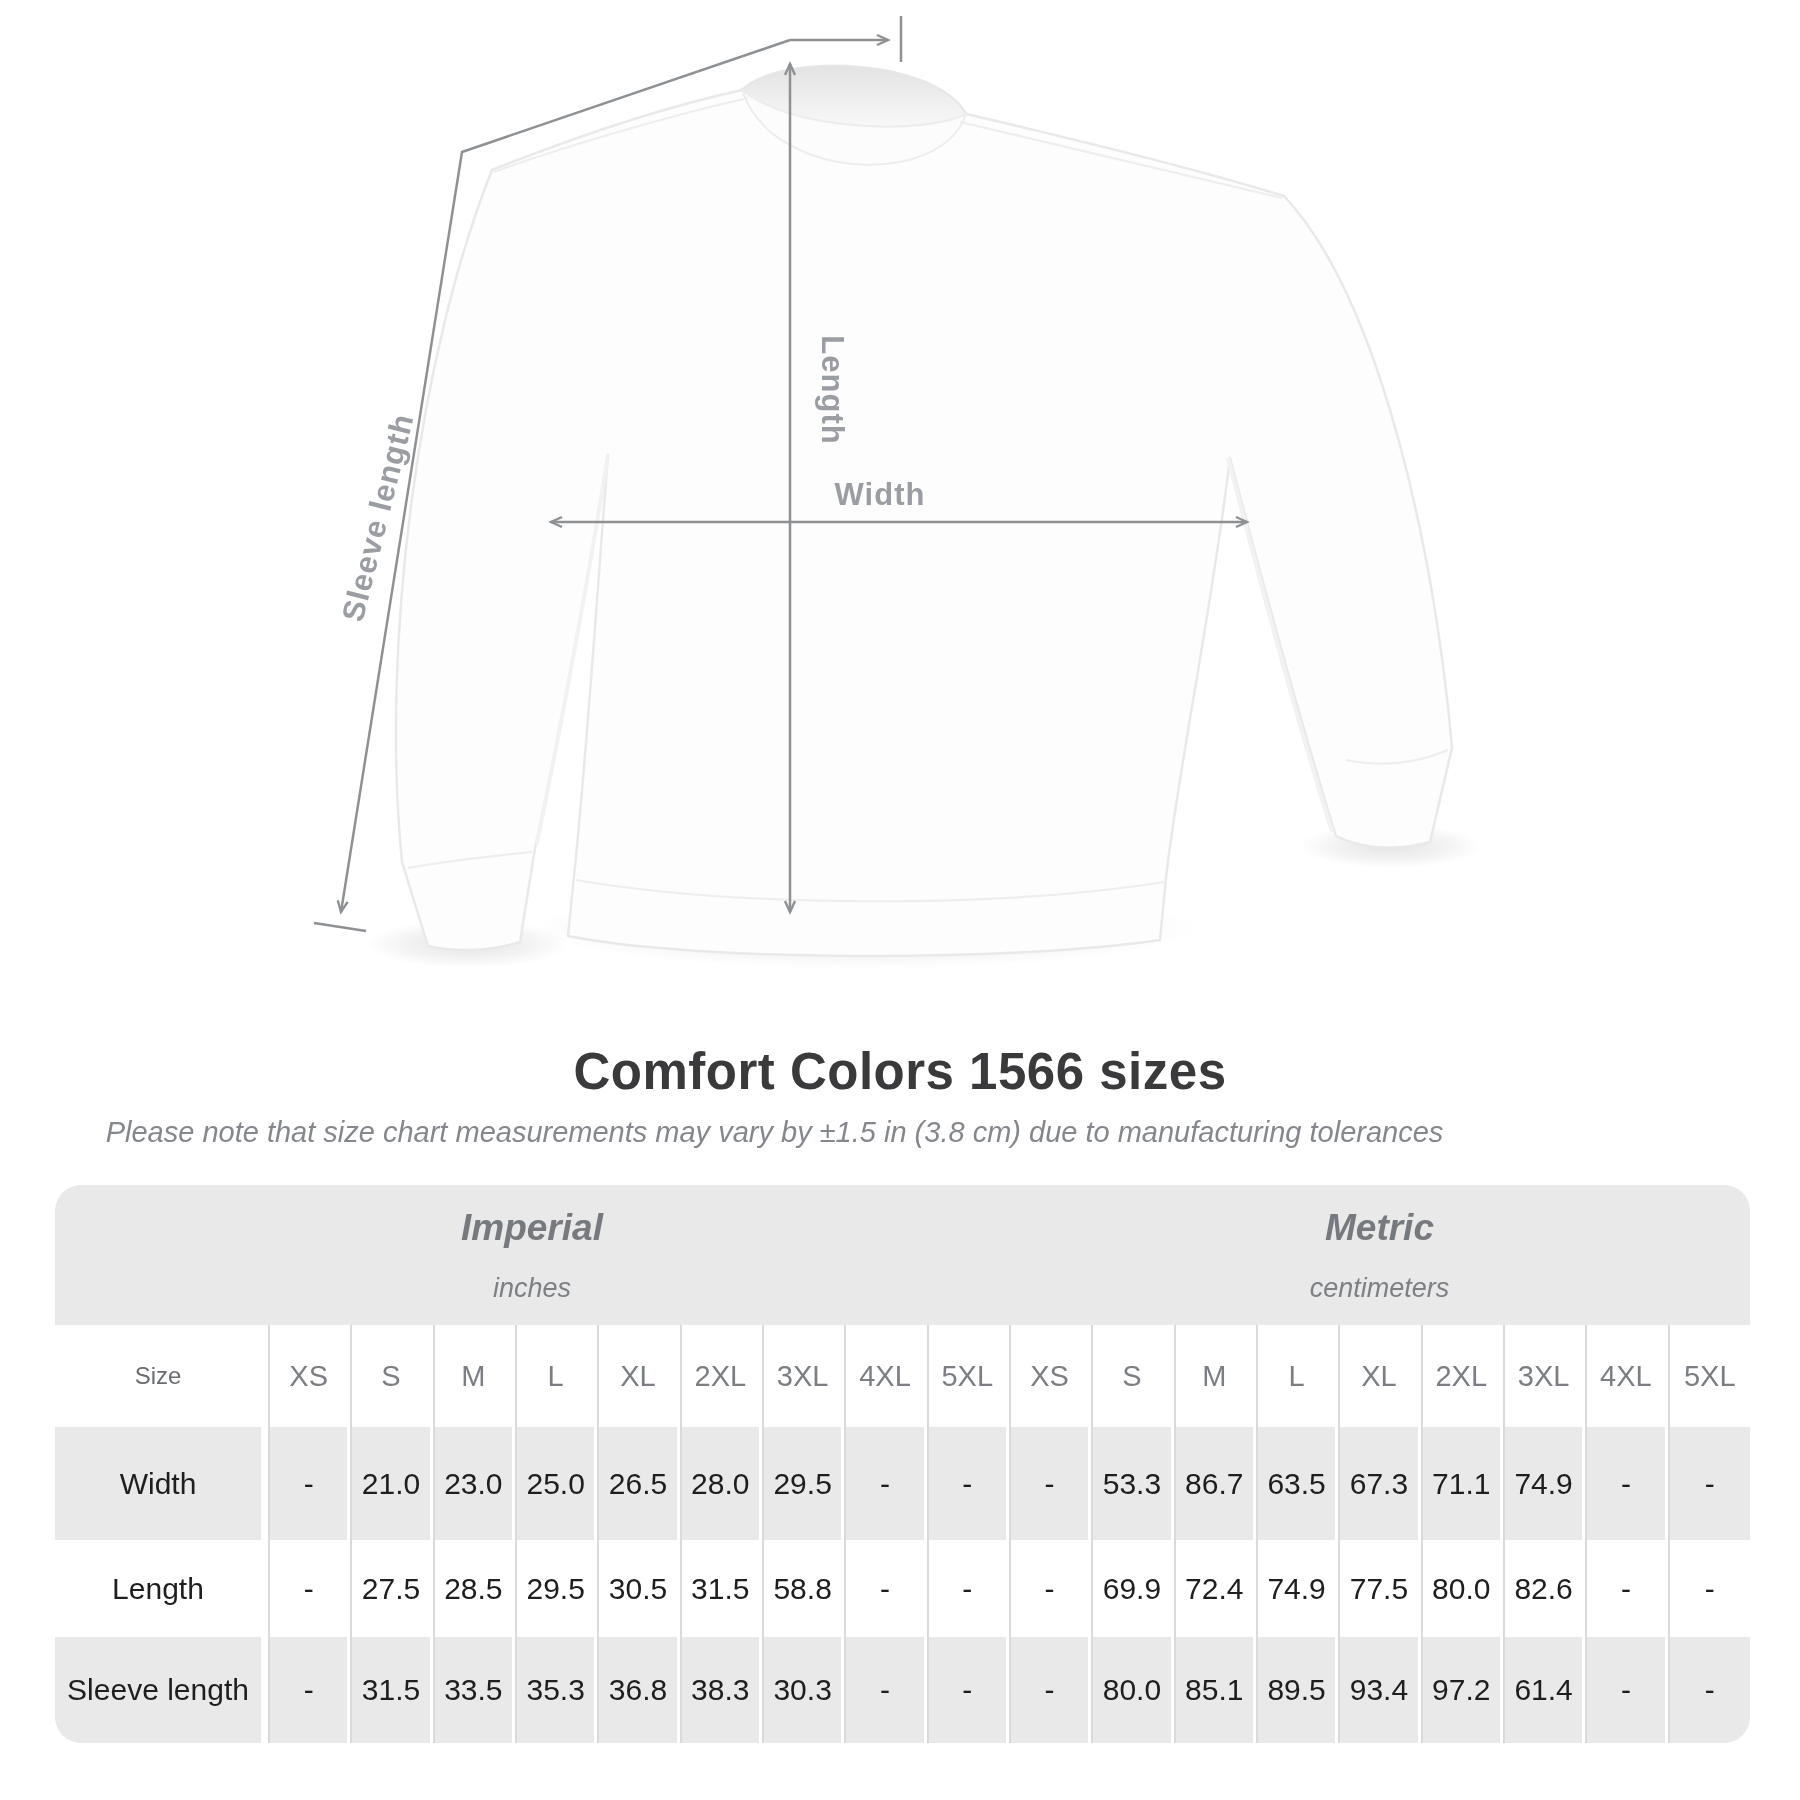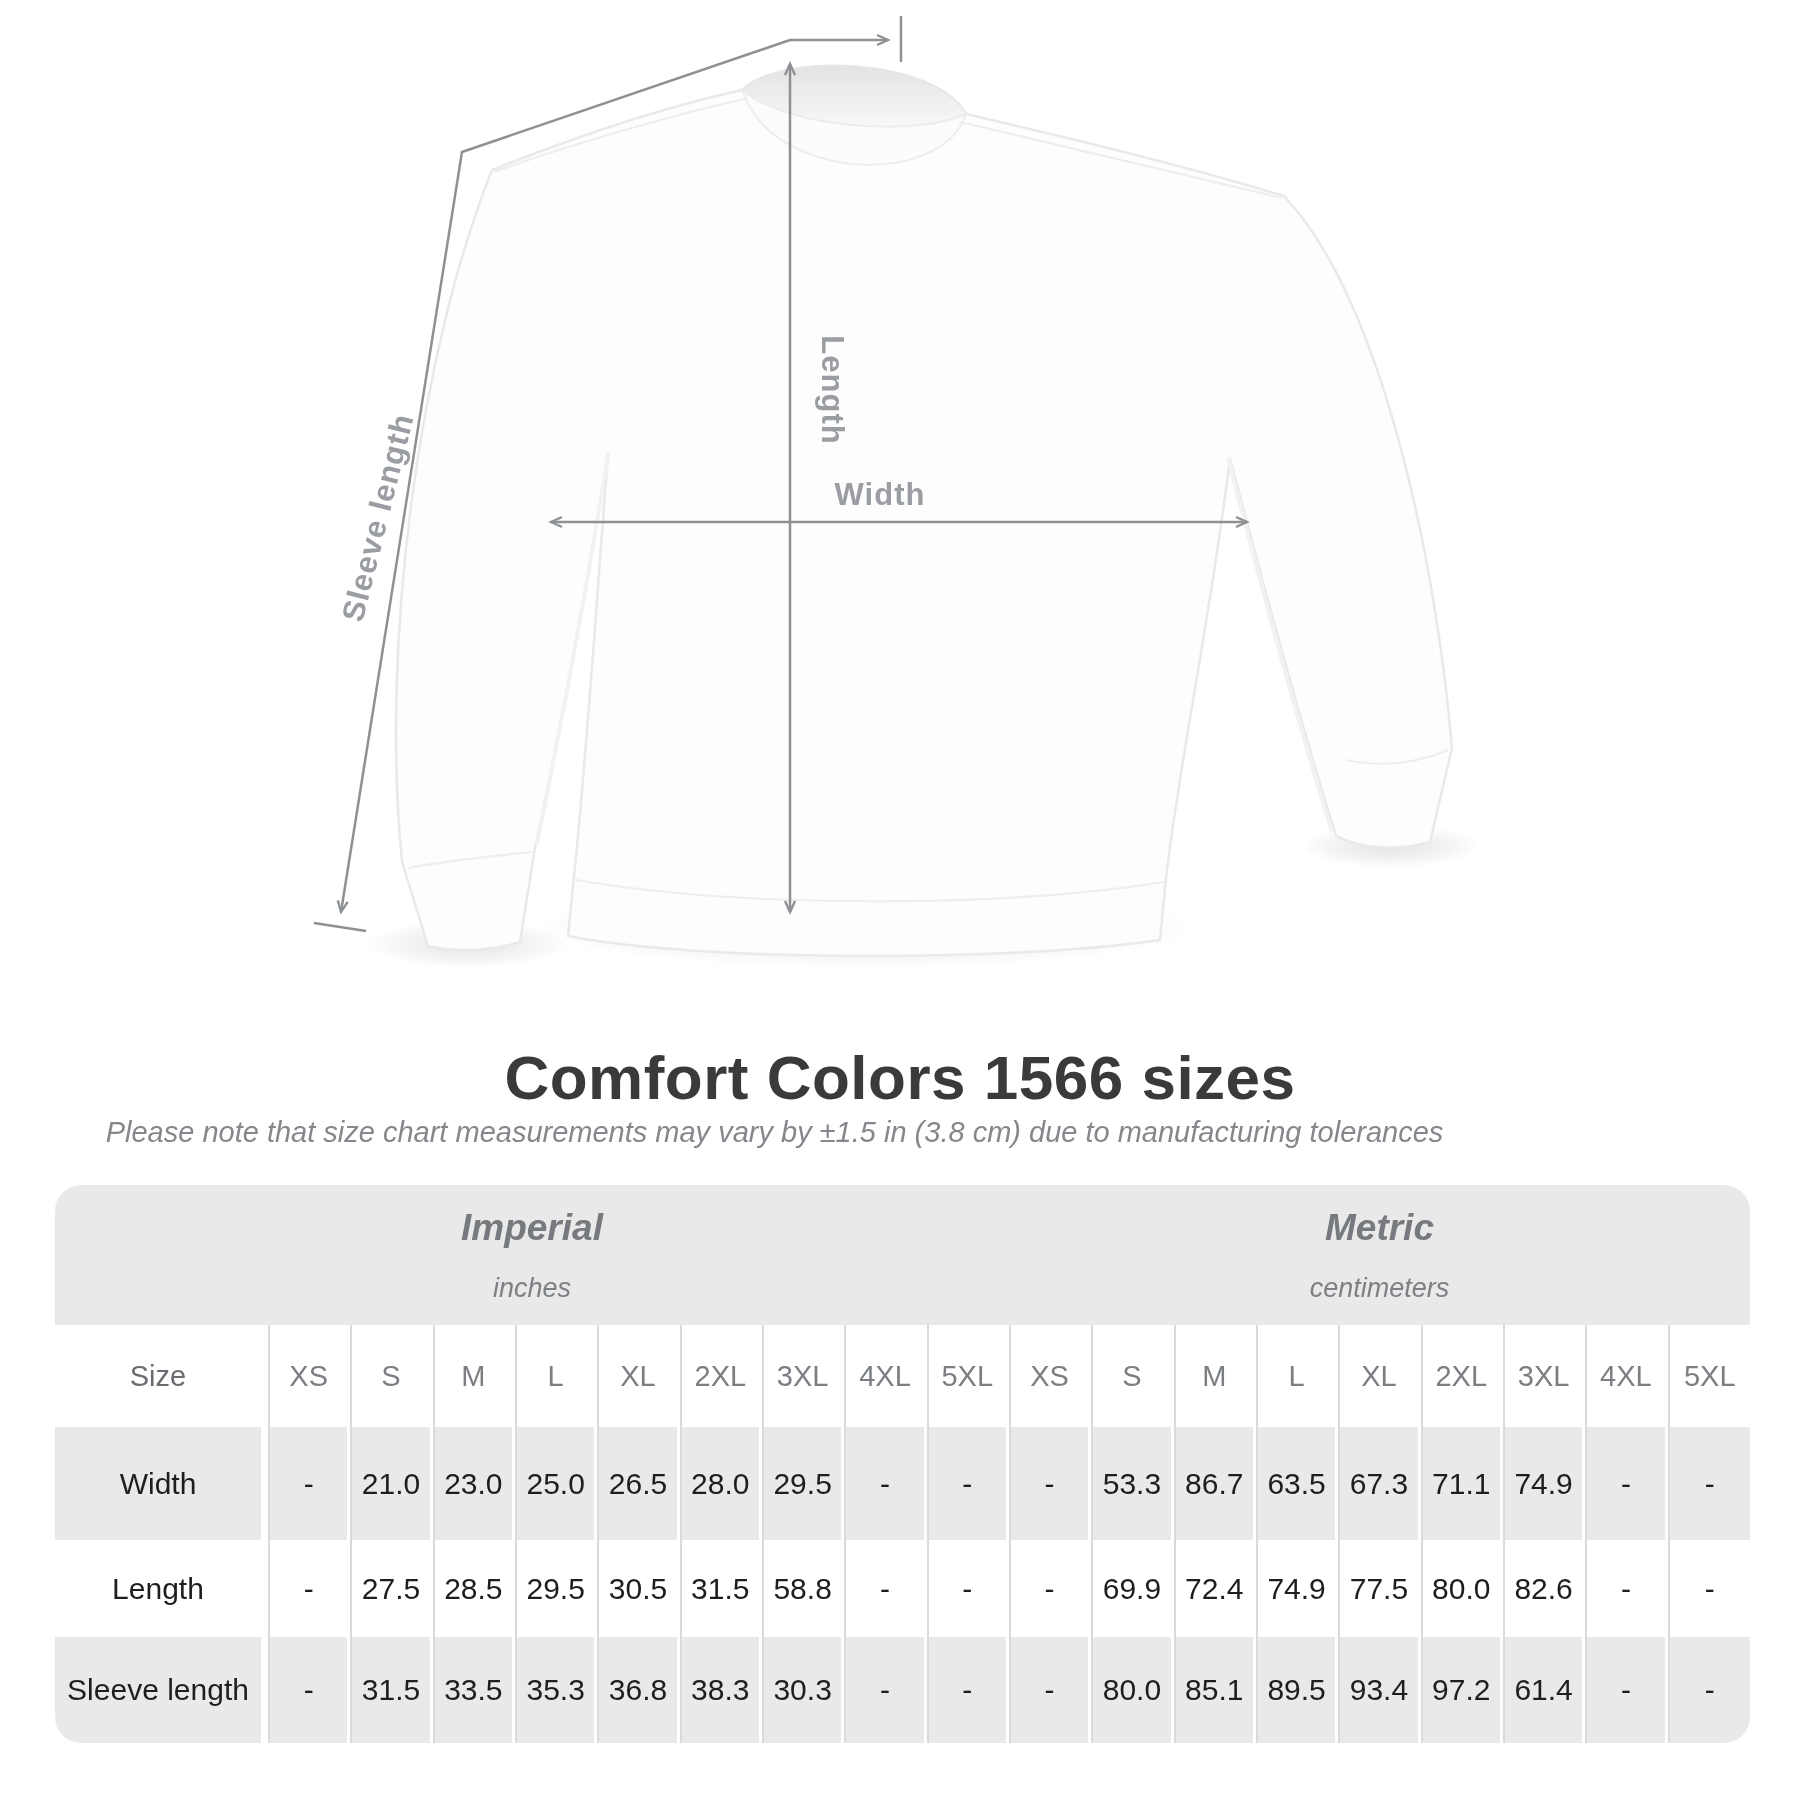--- a/index.html
+++ b/index.html
@@ -7,21 +7,21 @@
     width:1800px;height:1800px;position:relative;background:#ffffff;
     font-family:"Liberation Sans", sans-serif;overflow:hidden;
   }
   
   .figure-wrap{position:absolute;left:0;top:0;width:1800px;height:985px;}
   .figure-wrap svg{display:block;}
   .measure-label{font-weight:bold;font-size:31px;fill:#9a9da1;letter-spacing:1px;}
   
   .page-title{
     position:absolute;top:1042px;left:0;width:1800px;text-align:center;
-    font-size:62px;font-weight:bold;color:#3a3a3c;letter-spacing:.5px;
+    font-size:51px;font-weight:bold;color:#3a3a3c;letter-spacing:.5px;
   }
   .page-subtitle{
     position:absolute;top:1116px;left:0;width:1549px;text-align:center;
     font-size:29px;font-style:italic;color:#84878b;
   }
   
   .table-card{
     position:absolute;left:55px;top:1185px;width:1695px;height:558px;
     border-radius:26px;overflow:hidden;background:#ffffff;
   }
@@ -34,21 +34,21 @@
     font-weight:normal;
   }
   col.c-label{width:213px;}
   
   tr.band-row th{background:#e9e9e9;height:140px;border:none;}
   .band-title{font-size:37px;font-weight:bold;font-style:italic;color:#76797d;}
   .band-unit{font-size:27px;font-style:italic;color:#7d8084;margin-top:24px;}
   
   tr.head-row{background:#ffffff;}
   tr.head-row th{height:102px;}
-  .size-head{font-size:29px;font-weight:bold;color:#696c70;}
+  .size-head{font-size:24px;font-weight:bold;color:#696c70;}
   .col-head{font-size:29px;font-weight:bold;color:#7b7e82;}
   
   tr.data-row td,tr.data-row th{font-size:30px;color:#1e1e1e;}
   tr.row-gray td,tr.row-gray th{background:#e9e9e9;}
   tr.row-white td,tr.row-white th{background:#ffffff;}
   tr.r-width td,tr.r-width th{height:113px;}
   tr.r-length td,tr.r-length th{height:97px;}
   tr.r-sleeve td,tr.r-sleeve th{height:106px;}
   .row-label{font-size:30px;font-weight:bold;color:#63666a;}
   

